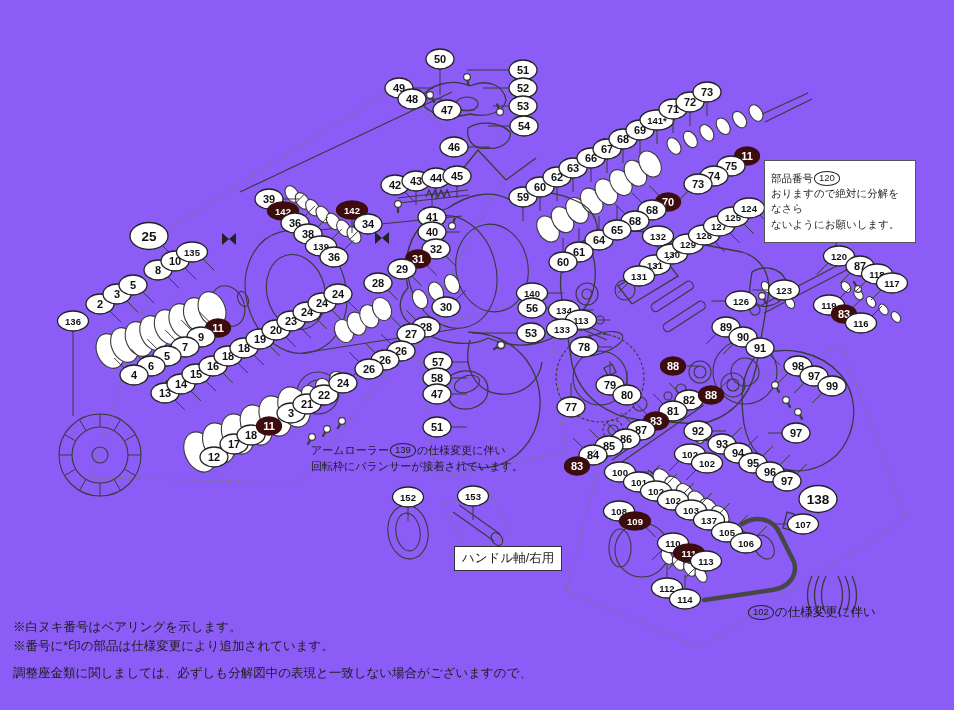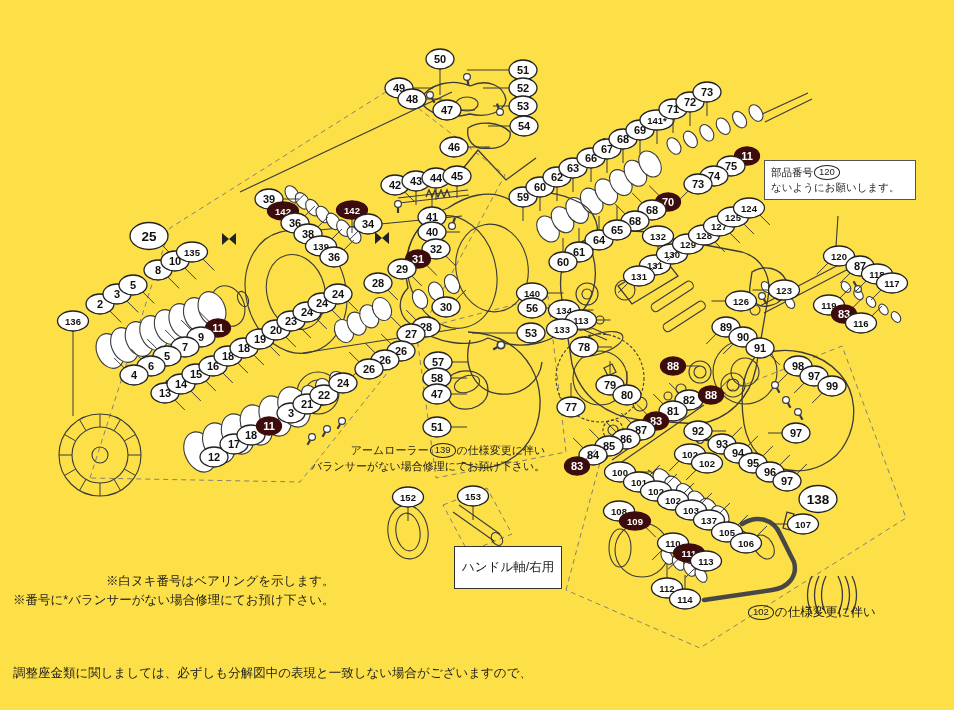--- a/index.html
+++ b/index.html
@@ -1,22 +1,22 @@
 <!DOCTYPE html>
 <html><head>
 <meta charset="utf-8">
 <style>
   html,body{margin:0;padding:0;background:#fff;}
-  .stage{position:relative;width:954px;height:710px;background:#fde047;
+  .stage{position:relative;width:954px;height:710px;background:#8b5cf6;
          font-family:"Liberation Sans",sans-serif;overflow:hidden;}
   svg.art{position:absolute;left:0;top:0;}
   .txt{position:absolute;color:#1c1c1c;}
-  .notebox{border:1px solid #555;padding:4px 6px;background:#fff;font-size:10.5px;line-height:1.45;width:138px;}
-  .armnote{font-size:11px;line-height:1.45;text-align:right;}
-  .boxed{border:1px solid #333;padding:12px 7px;font-size:12.5px;background:#fff;}
+  .notebox{border:1px solid #555;padding:10px 6px;background:#fff;font-size:10.5px;line-height:1.45;width:138px;}
+  .armnote{font-size:11px;line-height:1.45;}
+  .boxed{border:1px solid #333;padding:3px 7px;font-size:12.5px;background:#fff;}
   .springnote{font-size:12.5px;}
   .footer-notes{font-size:12.5px;line-height:1.48;}
   .footer-caution{font-size:12.5px;line-height:1.45;}
   .inline-oval{display:inline-block;border:1px solid #222;border-radius:50%;
                padding:0 4px;font-size:9.5px;line-height:12.5px;vertical-align:1px;margin:0 1px;}
 </style>
 </head>
 <body>
 
 <div class="stage">
@@ -734,34 +734,35 @@
       <text x="408" y="500.5" text-anchor="middle" font-size="9.5" font-weight="bold" font-family="&quot;Liberation Sans&quot;,sans-serif" fill="#111">152</text>
       <line x1="473" y1="506" x2="473" y2="520" stroke="#3a3a3a" stroke-width="1"></line>
       <ellipse cx="473" cy="496" rx="15.5" ry="10" fill="#fff" stroke="#222" stroke-width="1.3"></ellipse>
       <text x="473" y="499.5" text-anchor="middle" font-size="9.5" font-weight="bold" font-family="&quot;Liberation Sans&quot;,sans-serif" fill="#111">153</text>
       <path d="M222,233 L229,239 L222,245 Z M236,233 L229,239 L236,245 Z" fill="#222"></path>
       <path d="M375,232 L382,238 L375,244 Z M389,232 L382,238 L389,244 Z" fill="#222"></path>
     </svg>
 
   <div class="txt notebox" style="left:764px;top:160px;">
     <div><span>部品番号</span><span class="inline-oval">120</span></div>
+    <div>おりますので絶対に分解をなさら</div>
     <div>ないようにお願いします。</div>
   </div>
 
   <div class="txt armnote" style="left:311px;top:443px;">
     <div><span>アームローラー</span><span class="inline-oval">139</span><span>の仕様変更に伴い</span></div>
-    <div>バランサーがない場合修理にてお預け下さい。</div>
+    <div>回転枠にバランサーが接着されています。</div>
   </div>
 
   <div class="txt boxed" style="left:454px;top:546px;">ハンドル軸/右用</div>
 
   <div class="txt springnote" style="left:747px;top:604px;">
     <span class="inline-oval">102</span><span>の仕様変更に伴い</span>
   </div>
 
-  <div class="txt footer-notes" style="left:13px;top:572px;text-align:right;">
+  <div class="txt footer-notes" style="left:13px;top:618px;">
     <div>※白ヌキ番号はベアリングを示します。</div>
-    <div>※番号に*バランサーがない場合修理にてお預け下さい。</div>
+    <div>※番号に*印の部品は仕様変更により追加されています。</div>
   </div>
   <div class="txt footer-caution" style="left:13px;top:664px;">
     <div>調整座金類に関しましては、必ずしも分解図中の表現と一致しない場合がございますので、</div>
   </div>
 </div>
 
 </body></html>

